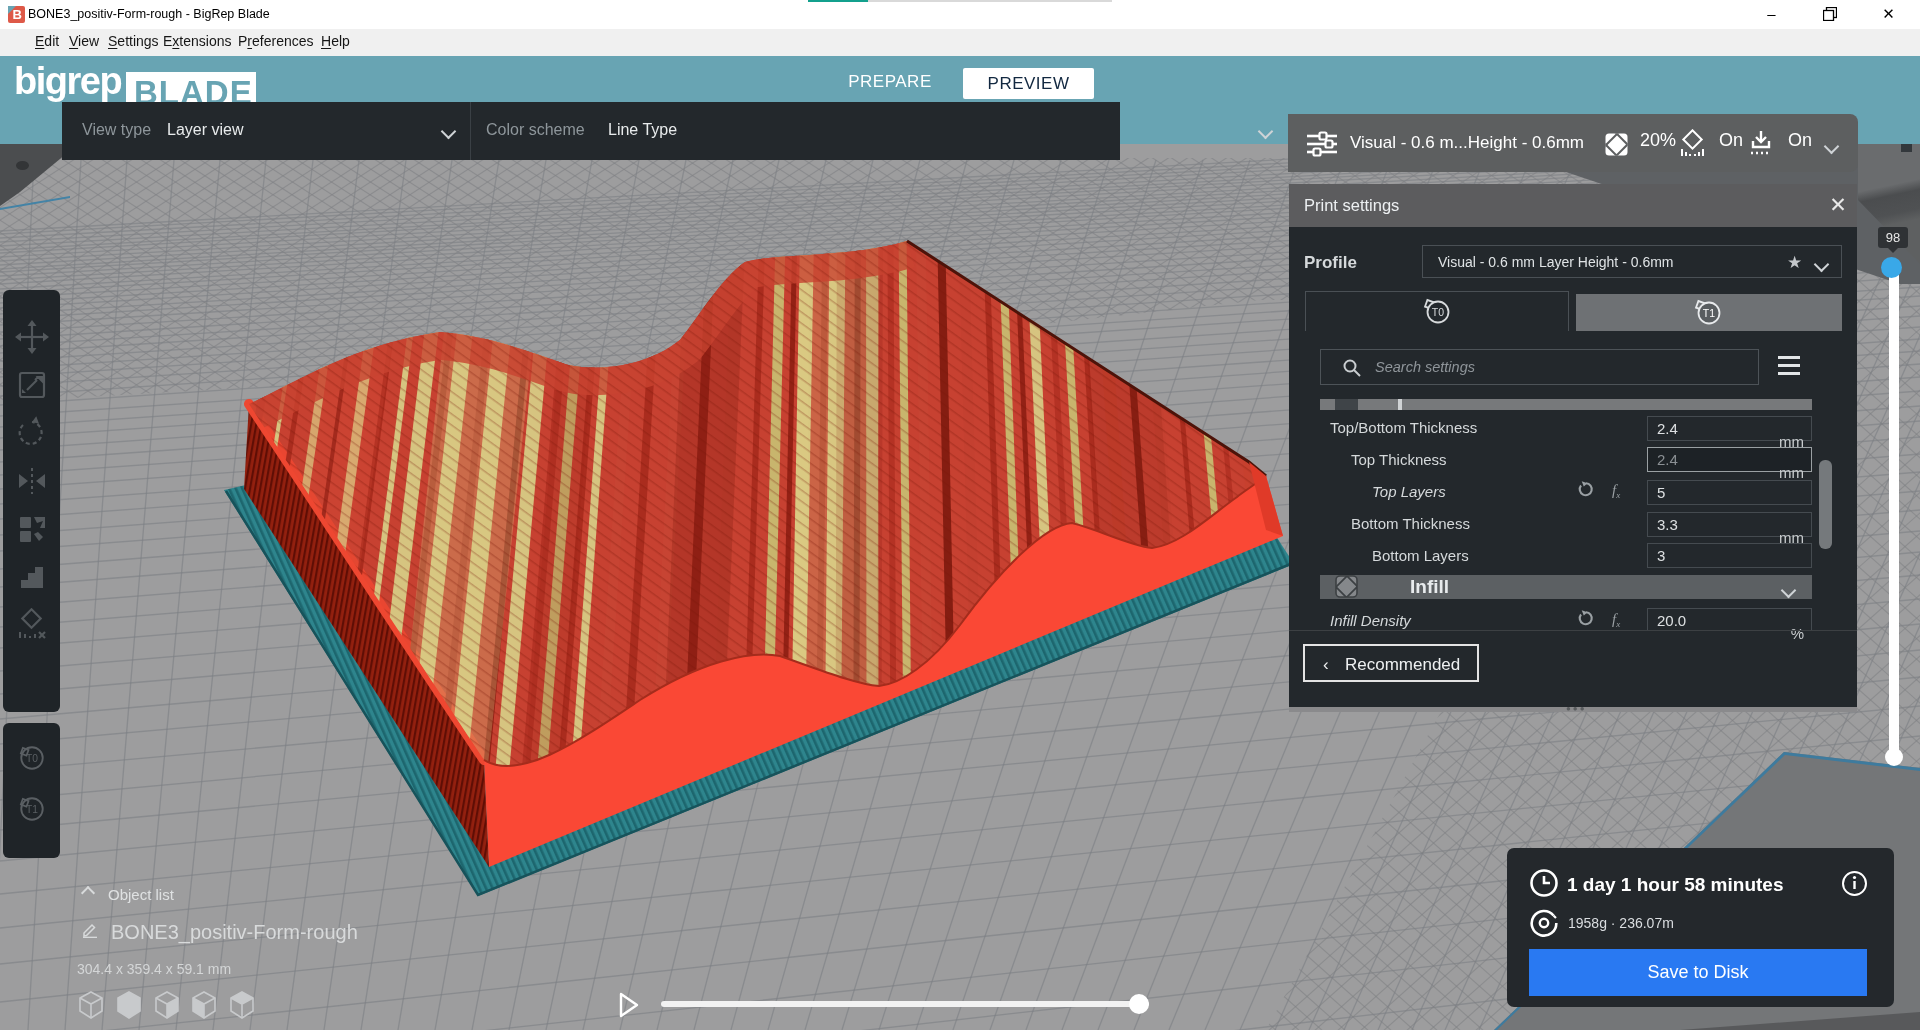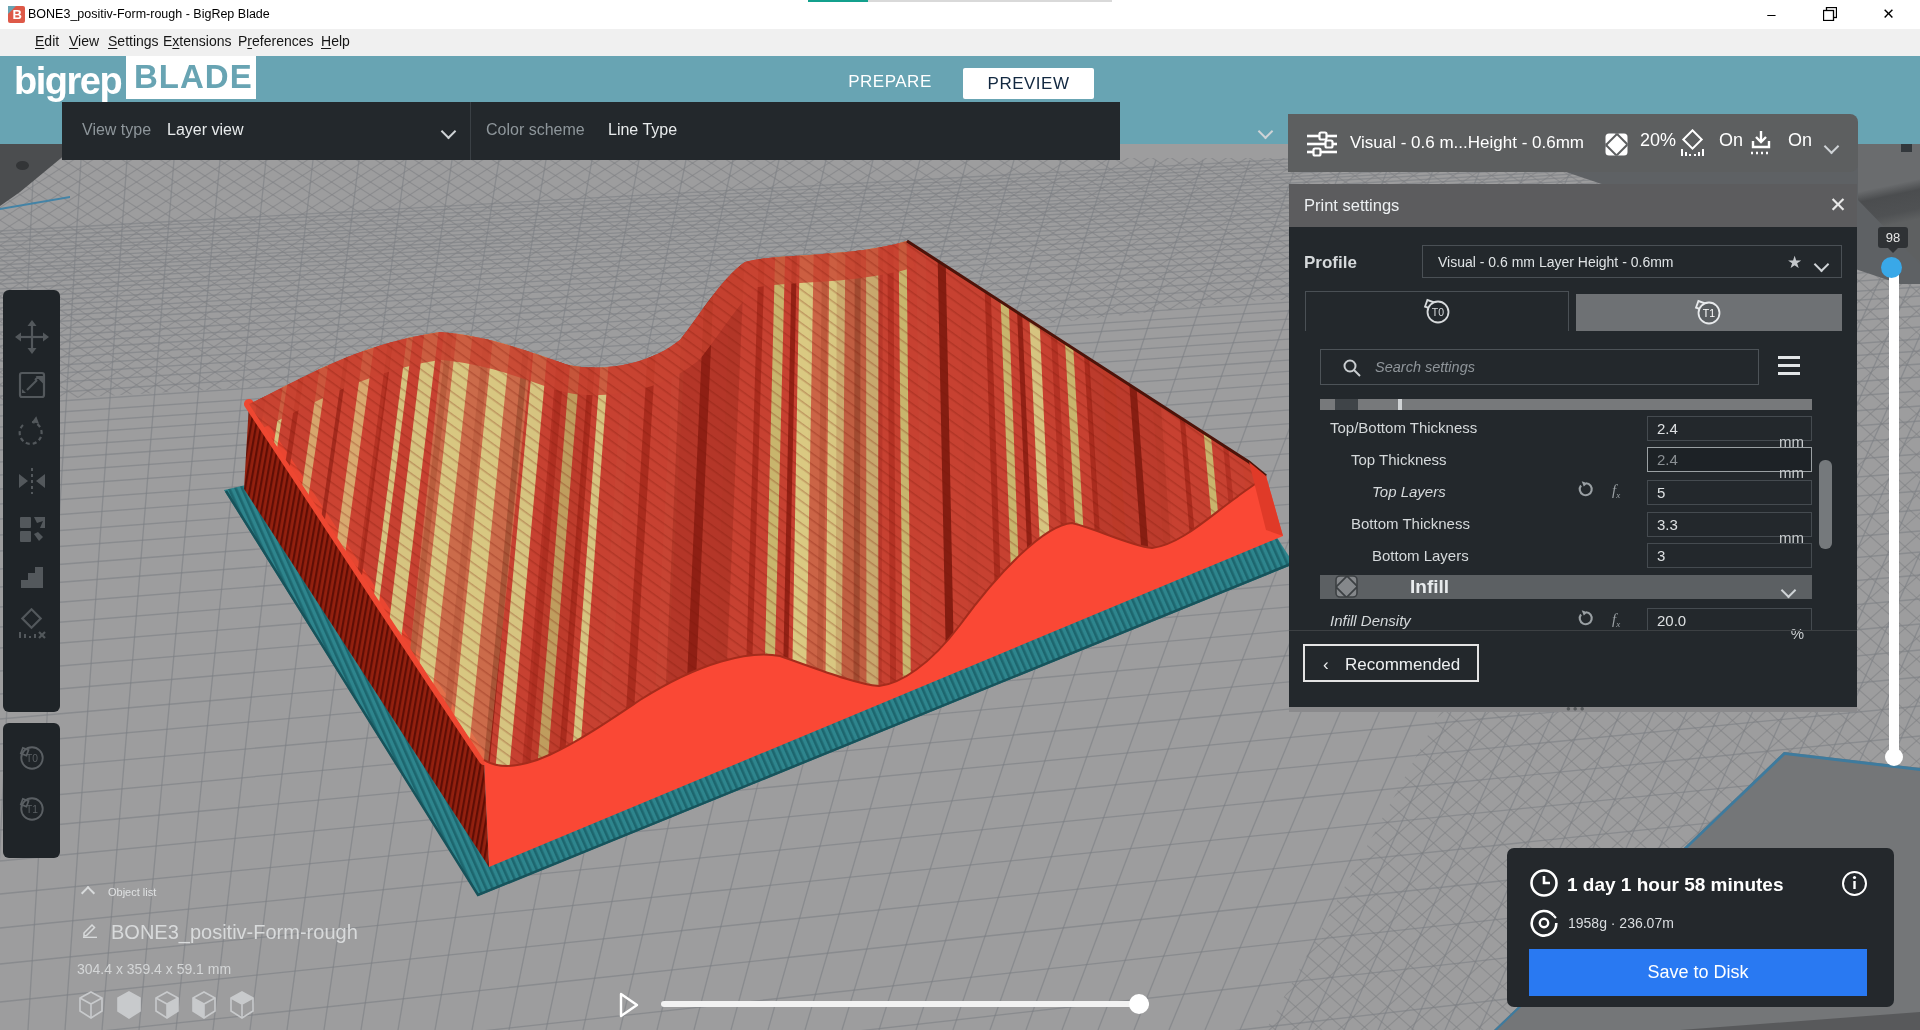--- a/index.html
+++ b/index.html
@@ -35,21 +35,21 @@
   #appicon span { position:absolute; left:4.5px; top:1px; color:#fff; font-weight:bold; font-size:13px; }
   #titletext { left:28px; top:7px; font-size:12.5px; color:#000; }
   .wbtn { top:0; width:45px; height:28px; color:#000; text-align:center; line-height:28px; font-size:15px; }
   #menubar { left:0; top:29px; width:1920px; height:27px; background:#f0f0f0; color:#161616; font-size:14px; }
   .mitem { position:absolute; top:4px; }
   .mitem u { text-decoration:underline; text-underline-offset:2px; }
 
   
   #header { left:0; top:56px; width:1920px; height:88px; background:#68a4b3; }
   #logo-bigrep { left:14px; top:4px; color:#fff; font-size:38px; font-weight:bold; letter-spacing:-1.5px; }
-  #logo-box { left:126px; top:0; width:130px; height:43px; background:#fff; }
+  #logo-box { left:126px; top:16px; width:130px; height:43px; background:#fff; }
   #logo-box span { position:absolute; left:8px; top:2px; color:#68a4b3; font-size:33px; font-weight:bold; letter-spacing:1px; }
   #prepare { left:845px; top:16px; width:90px; text-align:center; color:#fff; font-size:17px; letter-spacing:.5px; }
   #preview-btn { left:963px; top:12px; width:131px; height:31px; background:#fff; border-radius:2px;
      color:#122840; font-size:17px; text-align:center; line-height:31px; letter-spacing:.5px; }
   #topprog-g { left:808px; top:0; width:60px; height:2px; background:#13a08d; z-index:60; }
   #topprog-t { left:868px; top:0; width:244px; height:2px; background:#d9d9d9; z-index:60; }
 
   
   #toolbar1 { left:62px; top:102px; width:1058px; height:58px; background:#23282c; color:#e8ebec; font-size:16px; }
   #toolbar1 .lbl { color:#8e969b; }
@@ -104,21 +104,21 @@
       font-size:18px; text-align:center; line-height:47px; }
 
   
   #lchip { left:1878px; top:227px; width:30px; height:21px; background:#2f3235; border-radius:3px;
       color:#e8e8e8; font-size:13px; text-align:center; line-height:21px; }
   #lchip:after { content:""; position:absolute; left:10px; top:21px;
       border-left:5px solid transparent; border-right:5px solid transparent; border-top:5px solid #2f3235; }
   #ltrack { left:1889px; top:262px; width:10px; height:500px; background:#fff; border-radius:5px; }
   #lhandle { left:1881px; top:257px; width:21px; height:21px; border-radius:50%; background:#39a8e8; }
   #lhandle2 { left:1885px; top:748px; width:18px; height:18px; border-radius:50%; background:#fff; }
-  #ol-1 { left:108px; top:886px; font-size:11px; color:#dfe1e2;}
+  #ol-1 { left:108px; top:886px; font-size:15px; color:#dfe1e2;}
   #ol-2 { left:111px; top:921px; font-size:20px; color:#d8dadb;}
   #ol-3 { left:77px; top:961px; font-size:14px; color:#d4d6d7;}
   #ol-chev { left:83px; top:888px; width:12px; height:8px; }
   #ol-chev:before { content:""; position:absolute; left:0; top:0; width:8px; height:8px;
      border-left:2px solid #d8dadb; border-top:2px solid #d8dadb; transform:rotate(45deg); }
 
   
   #bslider { left:661px; top:1001px; width:488px; height:6px; background:#f2f2f2; border-radius:3px; }
   #bhandle { left:1129px; top:994px; width:20px; height:20px; border-radius:50%; background:#fff; }
 </style>

